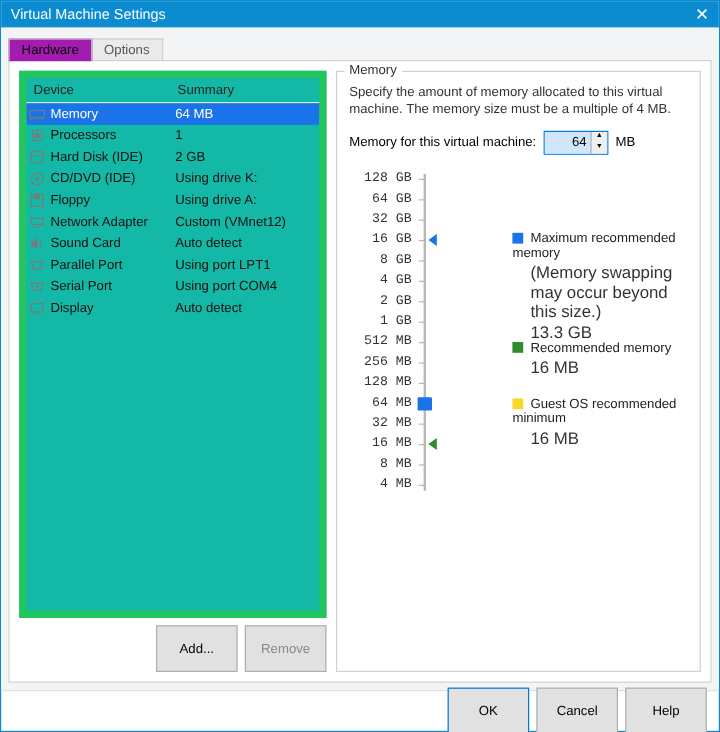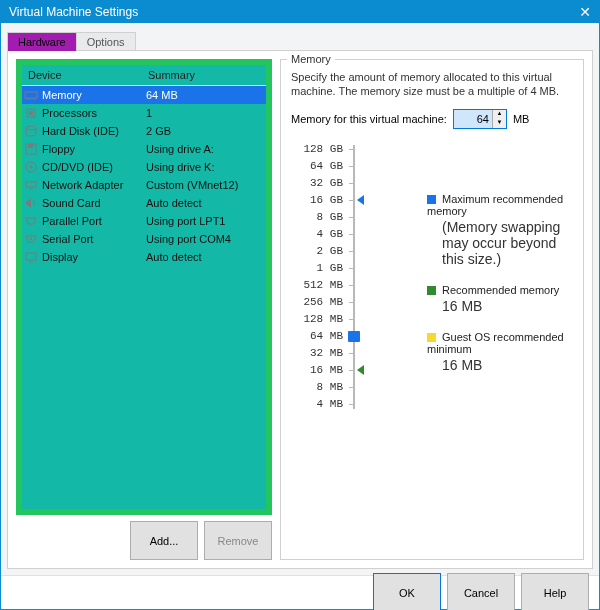--- a/index.html
+++ b/index.html
@@ -104,36 +104,36 @@
                     <ellipse cx="7" cy="4" rx="5" ry="2" fill="none" stroke="#7a7a7a"></ellipse>
                     <path d="M2 4v6a5 2 0 0 0 10 0V4" fill="none" stroke="#7a7a7a"></path>
                   </svg>
                 </span>
                 <span class="nm">Hard Disk (IDE)</span>
                 <span class="sm">2 GB</span>
               </div>
               <div class="devrow">
                 <span class="ic">
                   <svg class="devicon" viewBox="0 0 14 14">
+                    <circle cx="7" cy="7" r="5" fill="none" stroke="#7a7a7a"></circle>
+                    <circle cx="7" cy="7" r="1.5" fill="#7a7a7a"></circle>
+                  </svg>
+                </span>
+                <span class="nm">CD/DVD (IDE)</span>
+                <span class="sm">Using drive K:</span>
+              </div>
+              <div class="devrow">
+                <span class="ic">
+                  <svg class="devicon" viewBox="0 0 14 14">
                     <rect x="2" y="2" width="10" height="10" fill="none" stroke="#7a7a7a"></rect>
                     <rect x="4" y="2" width="5" height="4" fill="#7a7a7a"></rect>
                   </svg>
                 </span>
                 <span class="nm">Floppy</span>
                 <span class="sm">Using drive A:</span>
-              </div>
-              <div class="devrow">
-                <span class="ic">
-                  <svg class="devicon" viewBox="0 0 14 14">
-                    <circle cx="7" cy="7" r="5" fill="none" stroke="#7a7a7a"></circle>
-                    <circle cx="7" cy="7" r="1.5" fill="#7a7a7a"></circle>
-                  </svg>
-                </span>
-                <span class="nm">CD/DVD (IDE)</span>
-                <span class="sm">Using drive K:</span>
               </div>
               <div class="devrow">
                 <span class="ic">
                   <svg class="devicon" viewBox="0 0 14 14">
                     <rect x="2" y="4" width="10" height="5" fill="none" stroke="#7a7a7a"></rect>
                     <path d="M5 11h4" stroke="#7a7a7a"></path>
                   </svg>
                 </span>
                 <span class="nm">Network Adapter</span>
                 <span class="sm">Custom (VMnet12)</span>
@@ -238,21 +238,21 @@
                   <div class="tick" style="top: 212px;"></div>
                   <div class="tick" style="top: 229px;"></div>
                   <div class="tick" style="top: 246px;"></div>
                   <div class="tick" style="top: 263px;"></div>
                 </div>
               <div class="ptr blue" id="ptr-blue" style="top: 54px; left: 14px;"></div>
               <div class="ptr green" id="ptr-green" style="top: 224px; left: 14px;"></div>
               <div class="thumb" id="thumb" style="top: 190px;"></div>
             </div>
             <div class="legendcol" id="legendcol">
-                <div class="li" style="top: 52px;"><span class="sq blue"></span><span>Maximum recommended memory</span><div class="sec">(Memory swapping may occur beyond this size.)</div></div>
+                <div class="li" style="top: 52px;"><span class="sq blue"></span><span>Maximum recommended memory</span><div class="sec">(Memory swapping may occur beyond this size.)</div><div class="sec">13.3 GB</div></div>
                 <div class="li" style="top: 143px;"><span class="sq green"></span><span>Recommended memory</span><div class="sec">16 MB</div></div>
                 <div class="li" style="top: 190px;"><span class="sq yellow"></span><span>Guest OS recommended minimum</span><div class="sec">16 MB</div></div>
               </div>
           </div>
         </div>
       </div>
     </div>
   </div>
 
   <div class="footer">

